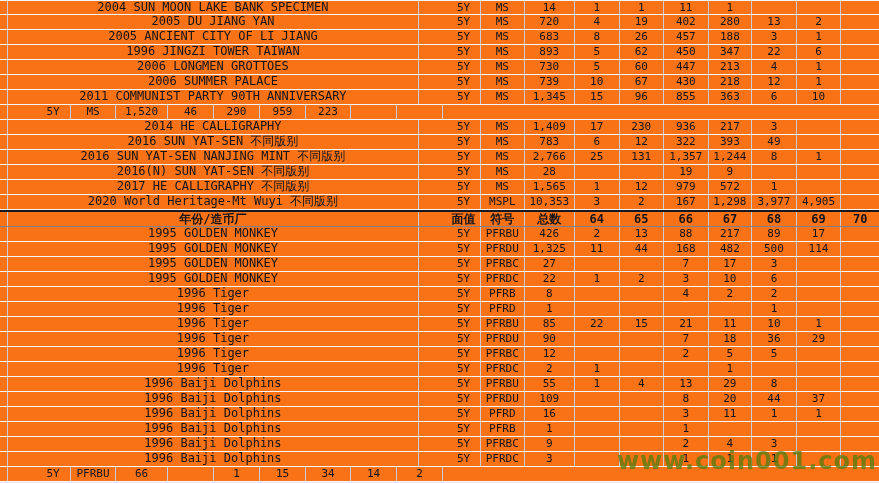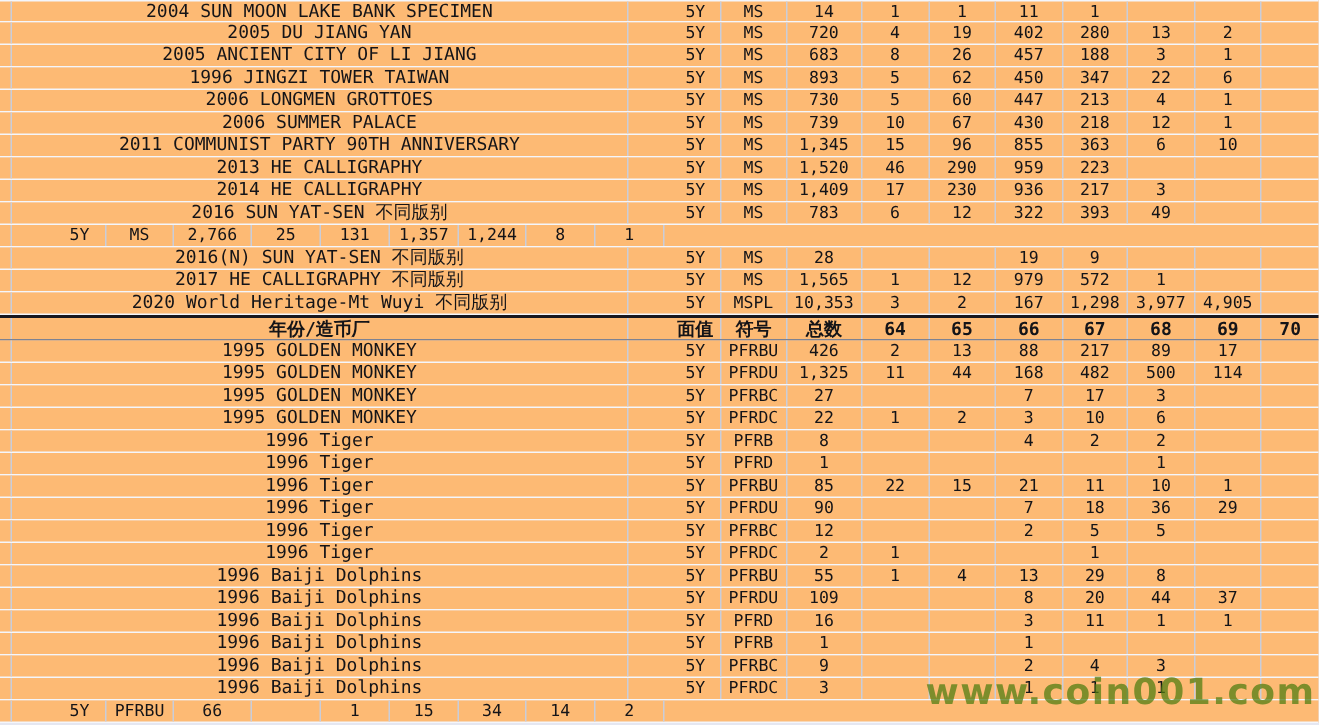--- a/index.html
+++ b/index.html
@@ -3,21 +3,21 @@
 <meta charset="utf-8">
 <style>
   * { box-sizing: border-box; margin: 0; padding: 0; }
   html, body {
     width: 879px; height: 483px; overflow: hidden;
     background: #e5e7f1;
     font-family: "DejaVu Sans Mono", "Liberation Mono", monospace;
     color: #141418;
   }
   .table { position: absolute; top: 0; left: 0; width: 879px; height: 483px; }
-  .row { display: flex; height: 15px; border-bottom: 1px solid #f4f6fb; background: #fdba74; }
+  .row { display: flex; height: 15px; border-bottom: 1px solid #f4f6fb; background: #f97316; }
   .row:first-child { border-top: 1px solid #f4f6fb; }
   .cell {
     height: 100%; border-right: 1px solid #c9cdda;
     font-size: 11px; line-height: 13px; text-align: center;
     white-space: nowrap; overflow: hidden;
   }
   .c0 { width: 8px; }
   .c1 { width: 425px; font-size: 12px; }
   .c2 { width: 35px; margin-left: 28px; }
   .c3 { width: 45px; }
@@ -139,21 +139,20 @@
       <div class="cell c5">15</div>
       <div class="cell c6">96</div>
       <div class="cell c7">855</div>
       <div class="cell c8">363</div>
       <div class="cell c9">6</div>
       <div class="cell c10">10</div>
       <div class="cell c11"></div>
     </div>
     <div class="row">
       <div class="cell c0"></div>
-      <div class="cell c1">2013 HE CALLIGRAPHY</div>
       <div class="cell c2">5Y</div>
       <div class="cell c3">MS</div>
       <div class="cell c4">1,520</div>
       <div class="cell c5">46</div>
       <div class="cell c6">290</div>
       <div class="cell c7">959</div>
       <div class="cell c8">223</div>
       <div class="cell c9"></div>
       <div class="cell c10"></div>
       <div class="cell c11"></div>
@@ -181,20 +180,21 @@
       <div class="cell c5">6</div>
       <div class="cell c6">12</div>
       <div class="cell c7">322</div>
       <div class="cell c8">393</div>
       <div class="cell c9">49</div>
       <div class="cell c10"></div>
       <div class="cell c11"></div>
     </div>
     <div class="row">
       <div class="cell c0"></div>
+      <div class="cell c1">2016 SUN YAT-SEN NANJING MINT 不同版别</div>
       <div class="cell c2">5Y</div>
       <div class="cell c3">MS</div>
       <div class="cell c4">2,766</div>
       <div class="cell c5">25</div>
       <div class="cell c6">131</div>
       <div class="cell c7">1,357</div>
       <div class="cell c8">1,244</div>
       <div class="cell c9">8</div>
       <div class="cell c10">1</div>
       <div class="cell c11"></div>

